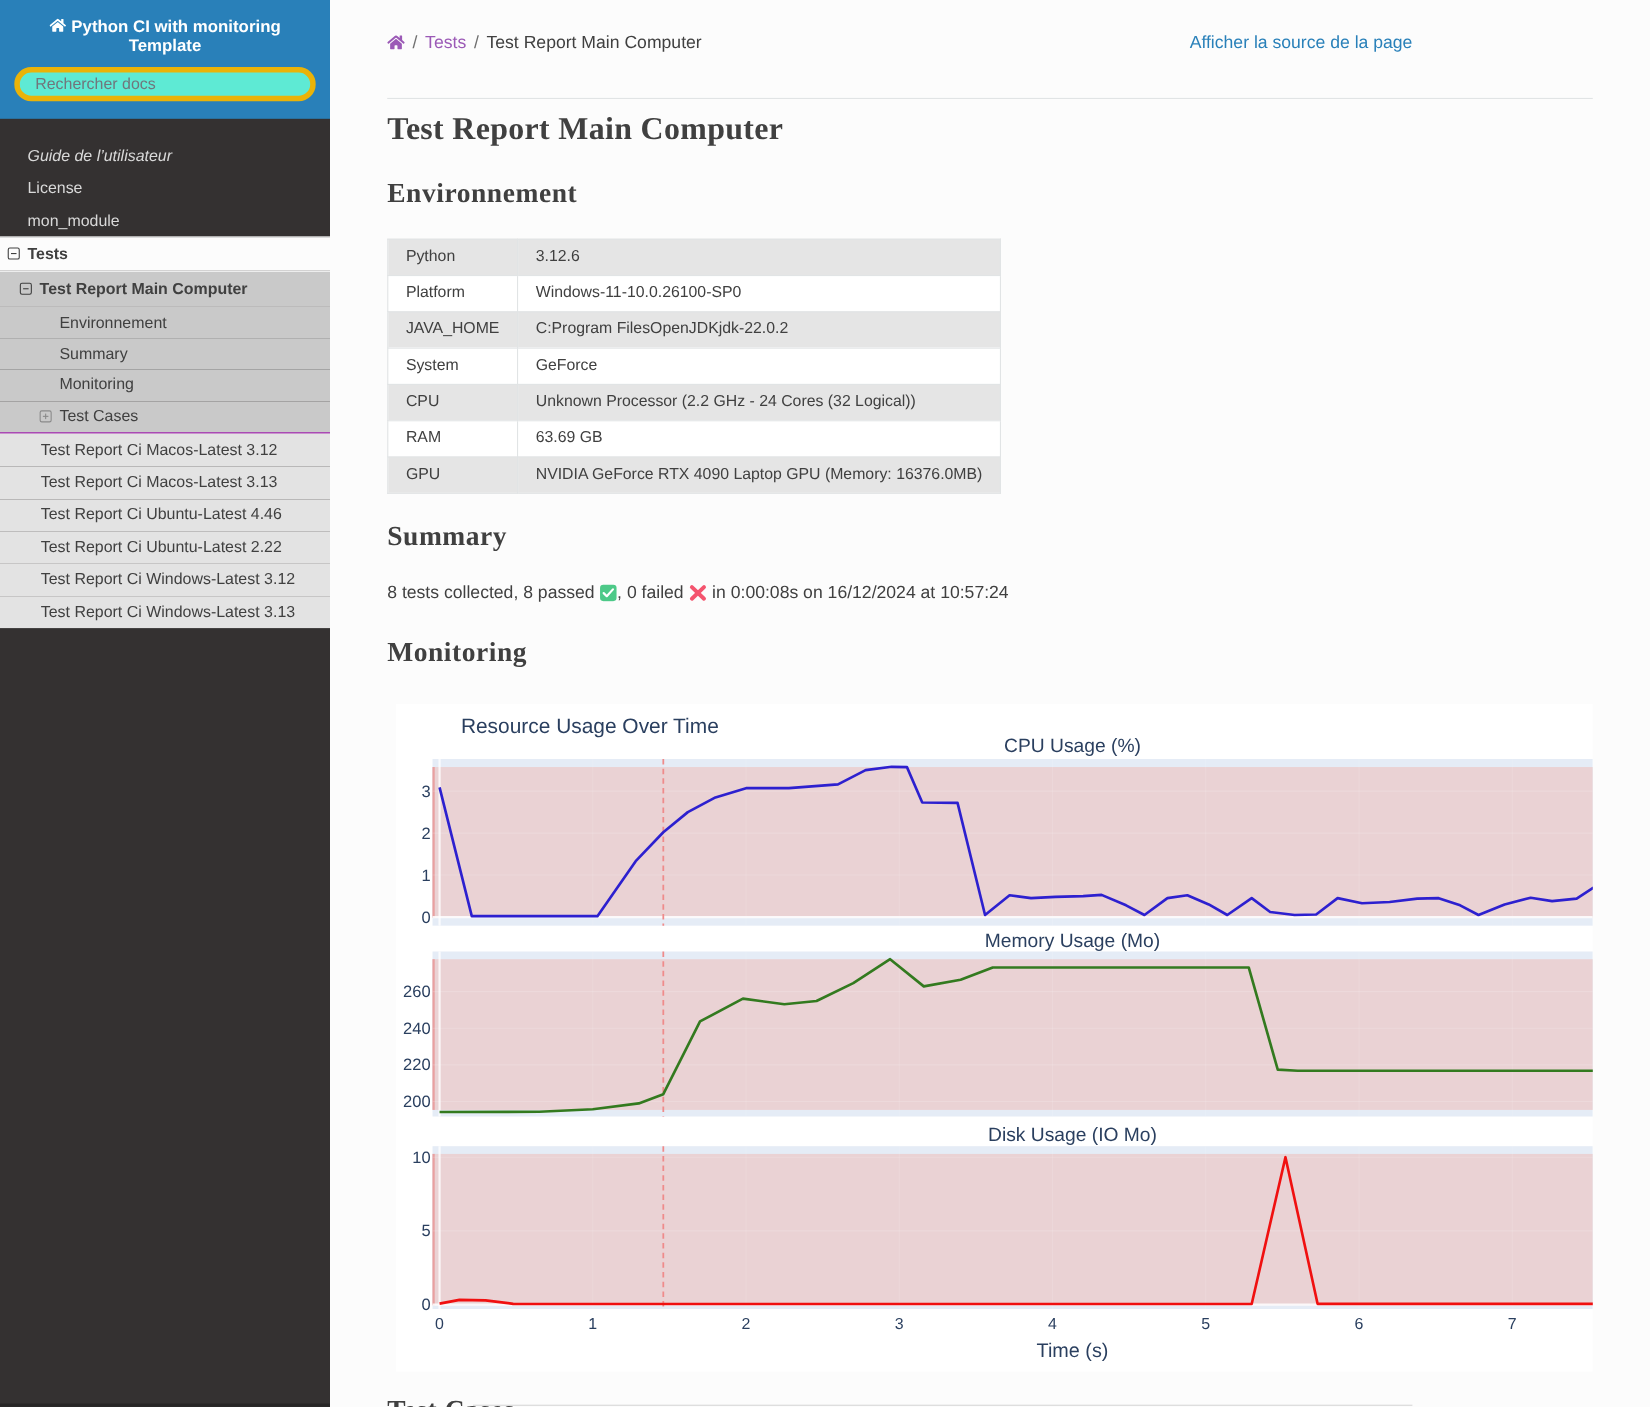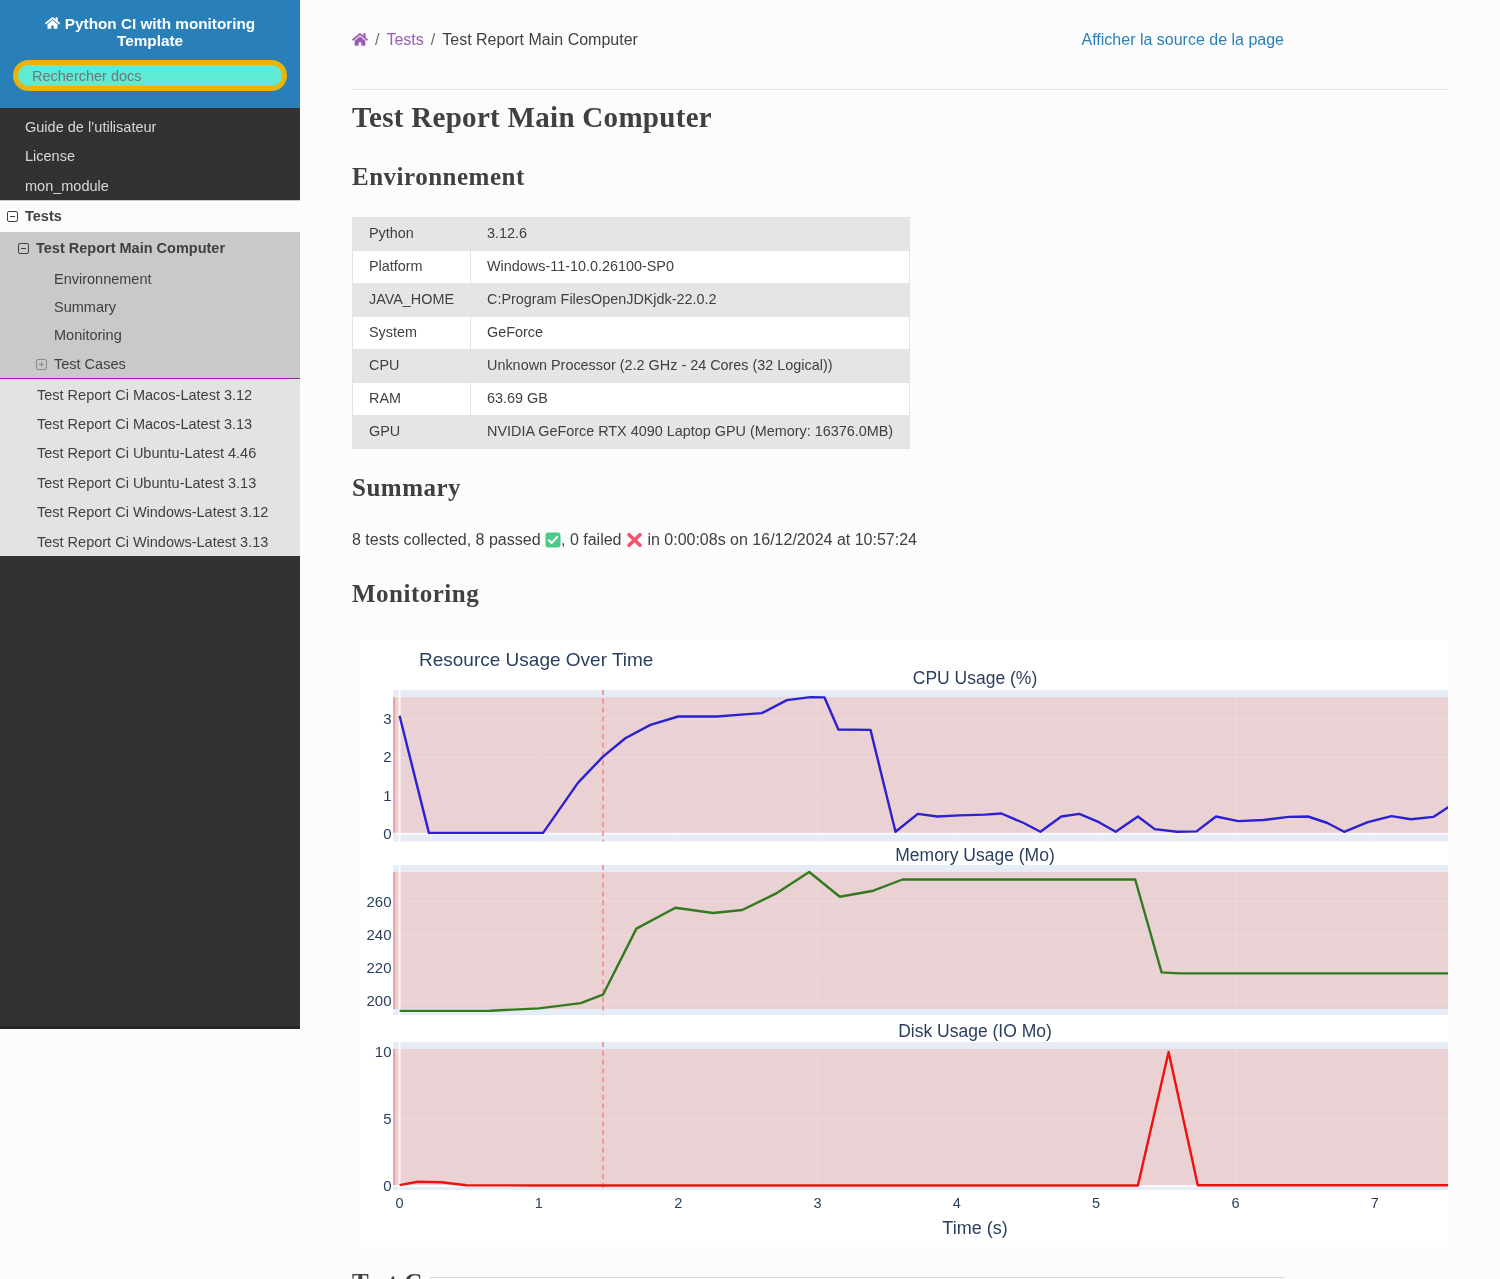--- a/index.html
+++ b/index.html
@@ -1,20 +1,20 @@
 <!DOCTYPE html>
 <html lang="fr"><head>
 <meta charset="utf-8">
 <title>Test Report Main Computer</title>
 <style>
 * { margin:0; padding:0; box-sizing:border-box; }
 html,body { width:1500px; height:1279px; overflow:hidden; font-family:"Liberation Sans", sans-serif; }
 body { background:#fcfcfc; position:relative; }
 
-#sidebar { position:absolute; left:0; top:0; width:300px; height:1029px; background:#343131; }
+#sidebar { position:absolute; left:0; top:0; width:300px; height:1279px; background:#343131; }
 #sideheader { background:#2980b9; padding-top:14px; height:108px; text-align:center; }
 #sideheader .title { color:#fff; font-weight:bold; font-size:15.3px; line-height:16.5px; display:block; margin:2px 10px 0 10px; }
 #sideheader .homeicon { display:inline-block; width:15px; height:14px; vertical-align:-1px; margin-right:5px; }
 #searchbox { margin:11px 13px 0 13px; }
 #searchbox input { width:274px; height:31px; border-radius:16px; border:5px solid #eab308; padding:0 14px; font-size:14.5px; font-family:"Liberation Sans",sans-serif; color:#71767c; outline:none; background:#5eead4; }
 #searchbox input::placeholder { color:#71767c; opacity:1; }
 nav a { text-decoration:none; display:block; }
 .l1 { color:#d9d9d9; font-size:14.5px; padding:6.4px 0 6.4px 25px; line-height:16.5px; }
 .cap-sq { display:inline-block; width:11px; height:11px; border:1.2px solid #404040; border-radius:2px; position:relative; vertical-align:-1px; margin-right:7px; }
 .cap-sq::before { content:""; position:absolute; left:2px; right:2px; top:50%; margin-top:-0.75px; height:1.5px; background:#404040; }
@@ -56,33 +56,33 @@
 </head>
 <body>
 <div id="sidebar">
   <div id="sideheader">
     <a class="title"><svg class="homeicon" viewBox="0 0 576 512">
           <path fill="#ffffff" d="M280.37 148.26L96 300.11V464a16 16 0 0 0 16 16l112.06-.29a16 16 0 0 0 15.92-16V368a16 16 0 0 1 16-16h64a16 16 0 0 1 16 16v95.64a16 16 0 0 0 16 16.05L464 480a16 16 0 0 0 16-16V300L295.67 148.26a12.19 12.19 0 0 0-15.3 0zM571.6 251.47L488 182.56V44.05a12 12 0 0 0-12-12h-56a12 12 0 0 0-12 12v72.61L318.47 43a48 48 0 0 0-61 0L4.34 251.47a12 12 0 0 0-1.6 16.9l25.5 31A12 12 0 0 0 45.15 301l235.22-193.74a12.19 12.19 0 0 1 15.3 0L530.9 301a12 12 0 0 0 16.9-1.6l25.5-31a12 12 0 0 0-1.7-16.93z"></path>
         </svg>Python CI with monitoring<br>Template</a>
     <div id="searchbox"><input type="text" placeholder="Rechercher docs" style=""></div>
   </div>
   <nav>
-    <a class="l1" style="padding-top:11px;">Guide de l’utilisateur</a>
+    <a class="l1" style="padding-top:26px;font-style:italic;">Guide de l’utilisateur</a>
     <a class="l1">License</a>
     <a class="l1">mon_module</a>
     <a class="tests-row"><span class="cap-sq"></span>Tests</a>
     <a class="l2cur"><span class="cap-sq"></span>Test Report Main Computer</a>
     <a class="l3">Environnement</a>
     <a class="l3">Summary</a>
     <a class="l3">Monitoring</a>
     <a class="l3 tc"><span class="cap-sq plus gray"></span>Test Cases</a>
     <a class="l2sib first">Test Report Ci Macos-Latest 3.12</a>
     <a class="l2sib">Test Report Ci Macos-Latest 3.13</a>
     <a class="l2sib">Test Report Ci Ubuntu-Latest 4.46</a>
-    <a class="l2sib">Test Report Ci Ubuntu-Latest 3.13</a>
+    <a class="l2sib">Test Report Ci Ubuntu-Latest 2.22</a>
     <a class="l2sib">Test Report Ci Windows-Latest 3.12</a>
     <a class="l2sib">Test Report Ci Windows-Latest 3.13</a>
   </nav>
   <div style="position:absolute;left:0;bottom:0;width:300px;height:3px;background:#272525;"></div>
 </div>
 <div id="content">
   <div id="breadcrumb">
     <svg class="home" viewBox="0 0 576 512">
         <path fill="#9b59b6" d="M280.37 148.26L96 300.11V464a16 16 0 0 0 16 16l112.06-.29a16 16 0 0 0 15.92-16V368a16 16 0 0 1 16-16h64a16 16 0 0 1 16 16v95.64a16 16 0 0 0 16 16.05L464 480a16 16 0 0 0 16-16V300L295.67 148.26a12.19 12.19 0 0 0-15.3 0zM571.6 251.47L488 182.56V44.05a12 12 0 0 0-12-12h-56a12 12 0 0 0-12 12v72.61L318.47 43a48 48 0 0 0-61 0L4.34 251.47a12 12 0 0 0-1.6 16.9l25.5 31A12 12 0 0 0 45.15 301l235.22-193.74a12.19 12.19 0 0 1 15.3 0L530.9 301a12 12 0 0 0 16.9-1.6l25.5-31a12 12 0 0 0-1.7-16.93z"></path>
       </svg><span class="sep">/</span><a>Tests</a><span class="sep">/</span><span>Test Report Main Computer</span>

